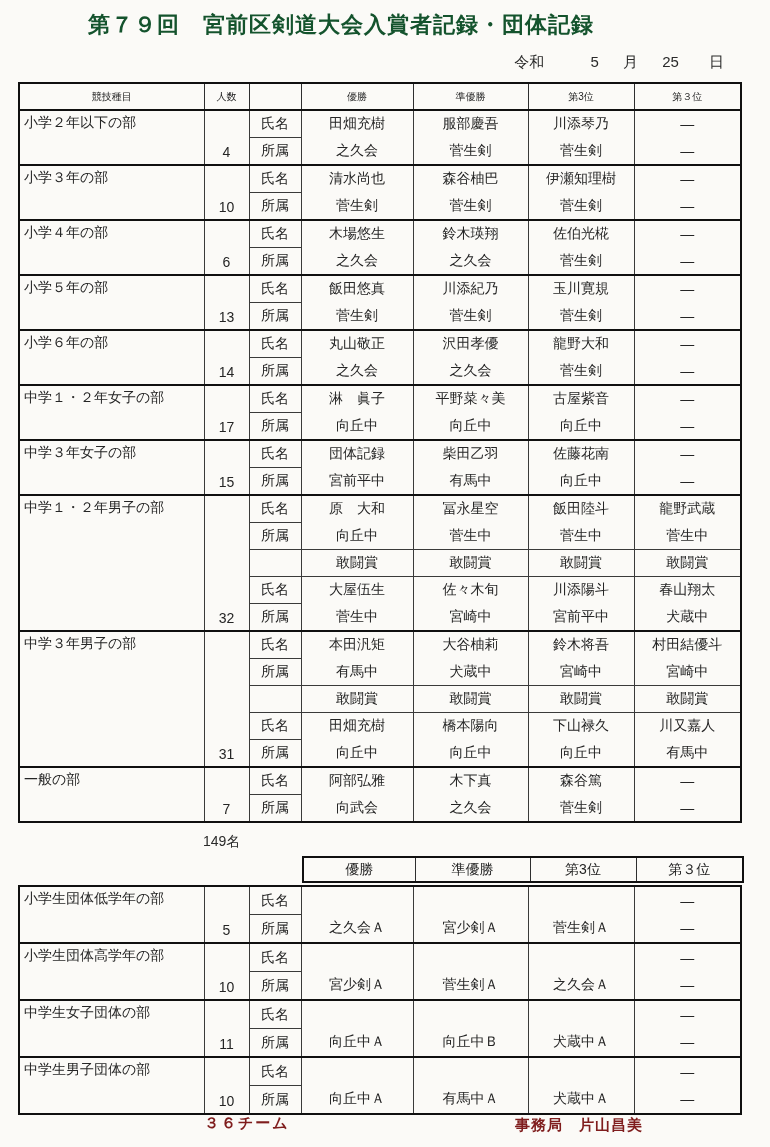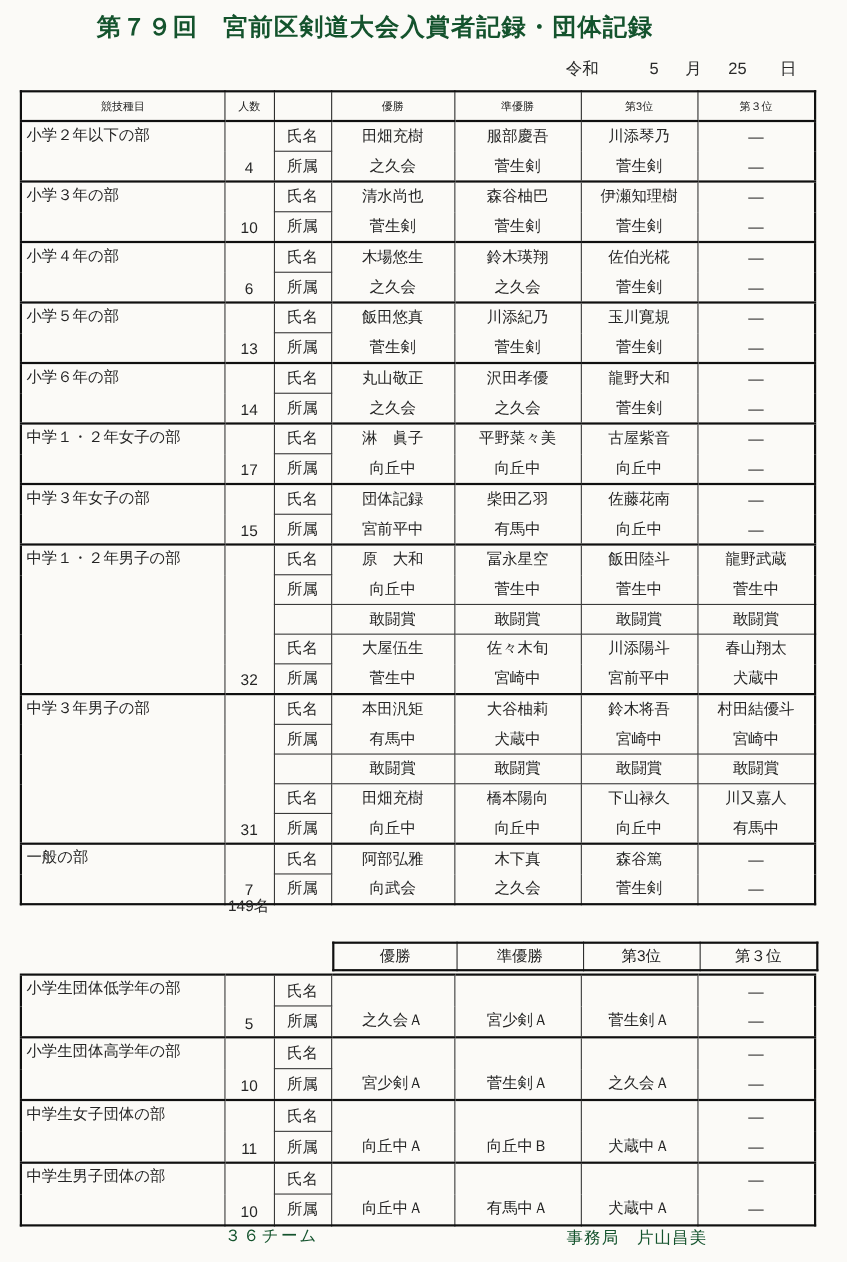--- a/index.html
+++ b/index.html
@@ -38,40 +38,40 @@
     height:26px;font-size:14px;text-align:center;vertical-align:middle;
     border:1px solid #3a3a3a;padding:0;white-space:nowrap;overflow:hidden;color:#252525;
   }
   tr.sec-top td{border-top:2px solid #101010;}
   tr.nrow td.res{border-bottom:none;}
   tr.arow td.res{border-top:none;}
   td.event-cell{text-align:left;vertical-align:top;padding:3px 2px 0 4px;font-family:Liberation Mono, monospace;}
   td.count-cell{vertical-align:bottom;padding-bottom:4px;}
 
   .total-individual{
-    position:absolute;left:203px;top:815px;width:46px;text-align:center;
+    position:absolute;left:203px;top:833px;width:46px;text-align:left;
     font-size:14px;color:#2a2a2a;
   }
   table.team-head{
     position:absolute;left:302px;top:856px;width:440px;
     border:2px solid #101010;
   }
   .team-head th{
     height:23px;font-weight:normal;font-size:14px;
     border:1px solid #2e2e2e;padding:0;white-space:nowrap;color:#222;
   }
   table.team{
     position:absolute;left:18px;top:885px;width:722px;
     border:2.5px solid #101010;
   }
   .team td{height:27px;}
 
   .footer-row{
     position:absolute;top:1114px;left:0;width:770px;height:24px;
-    font-size:15px;color:#14532d;
+    font-size:15px;color:#7f1d1d;font-weight:bold;
   }
   .total-team{position:absolute;left:204px;top:0;letter-spacing:2px;}
   .admin{position:absolute;left:515px;top:2px;letter-spacing:1px;}
 </style>
 </head>
 <body>
 
 <div class="title">第７９回　宮前区剣道大会入賞者記録・団体記録</div>
 
 <div class="dateline">

